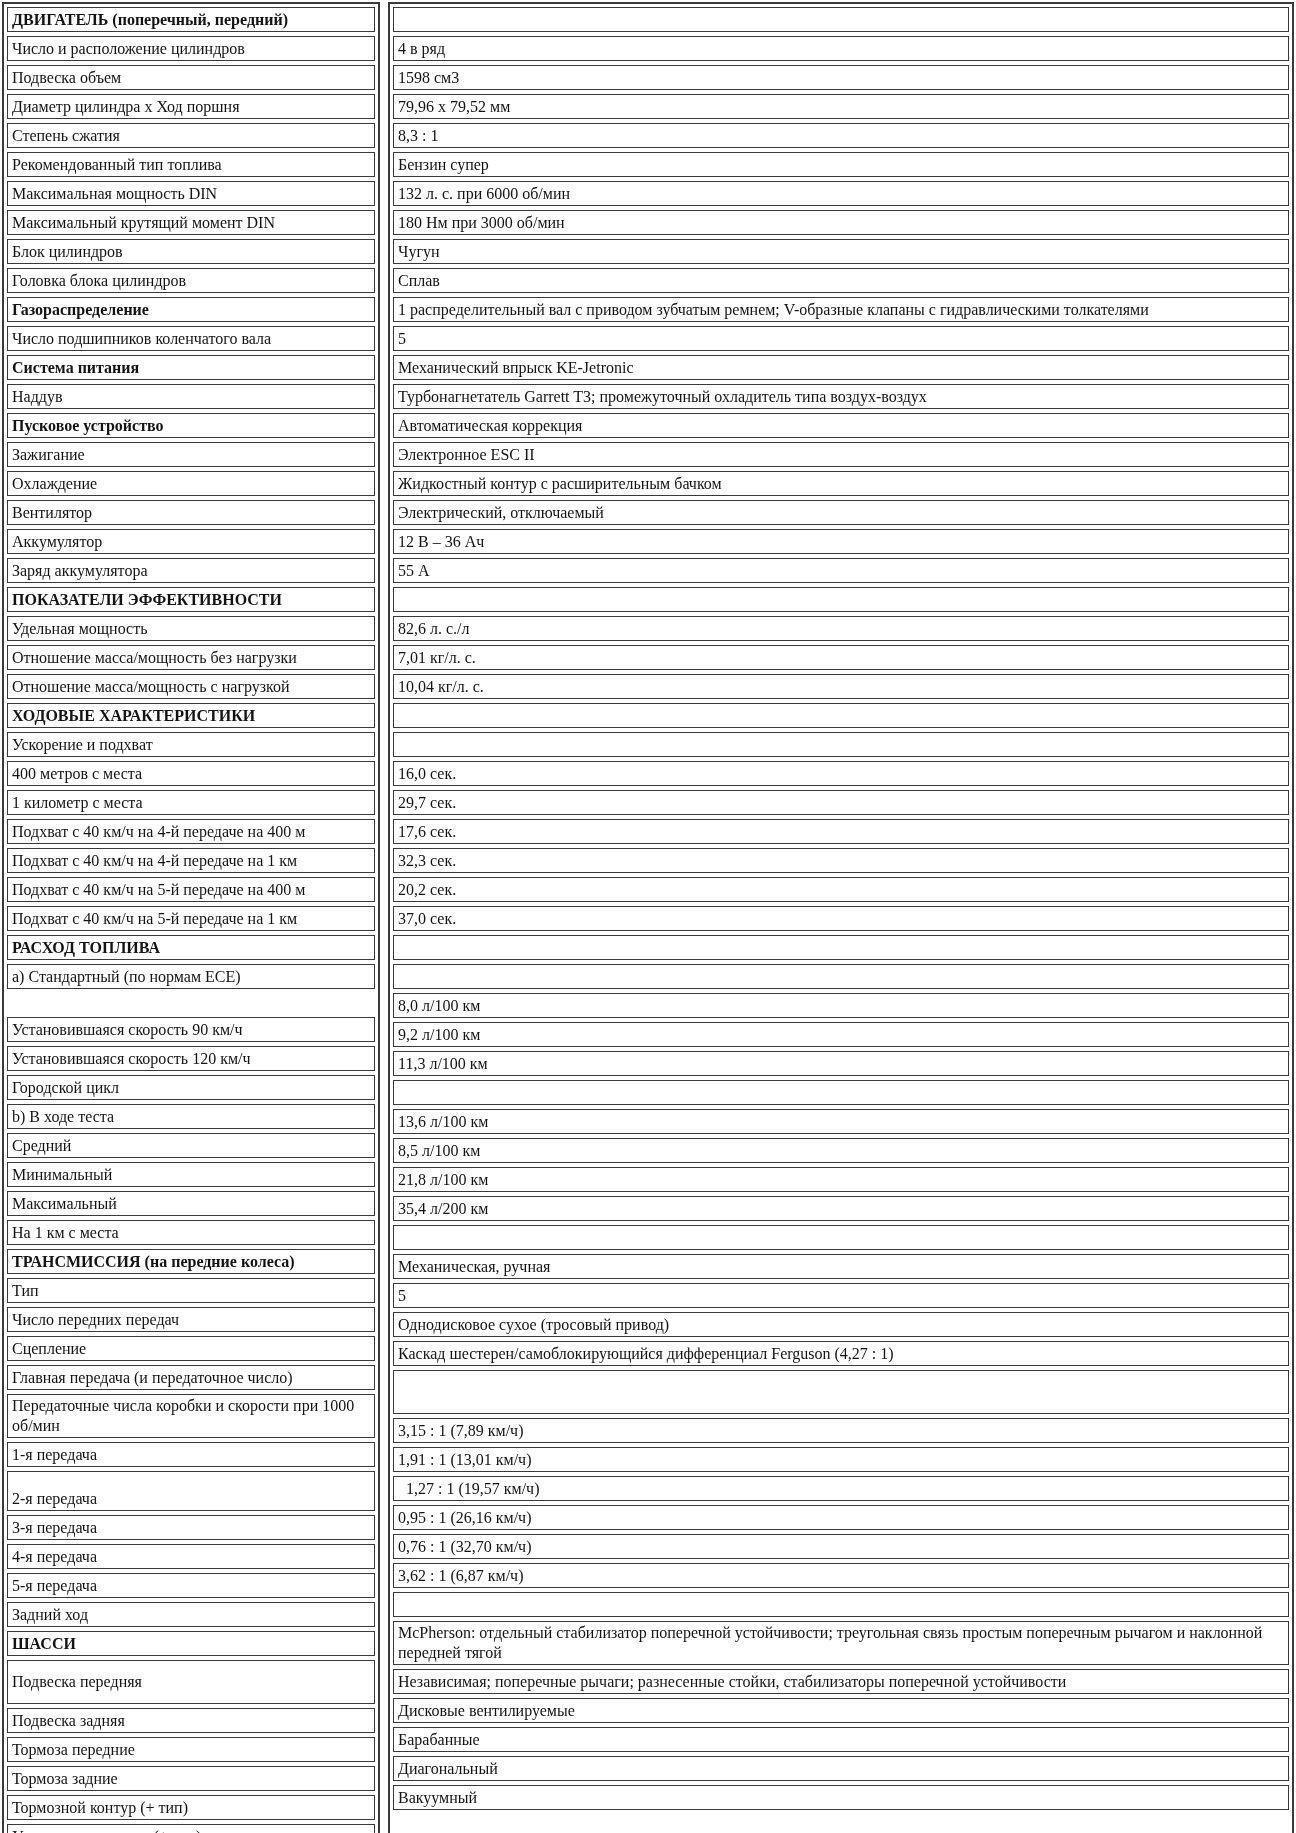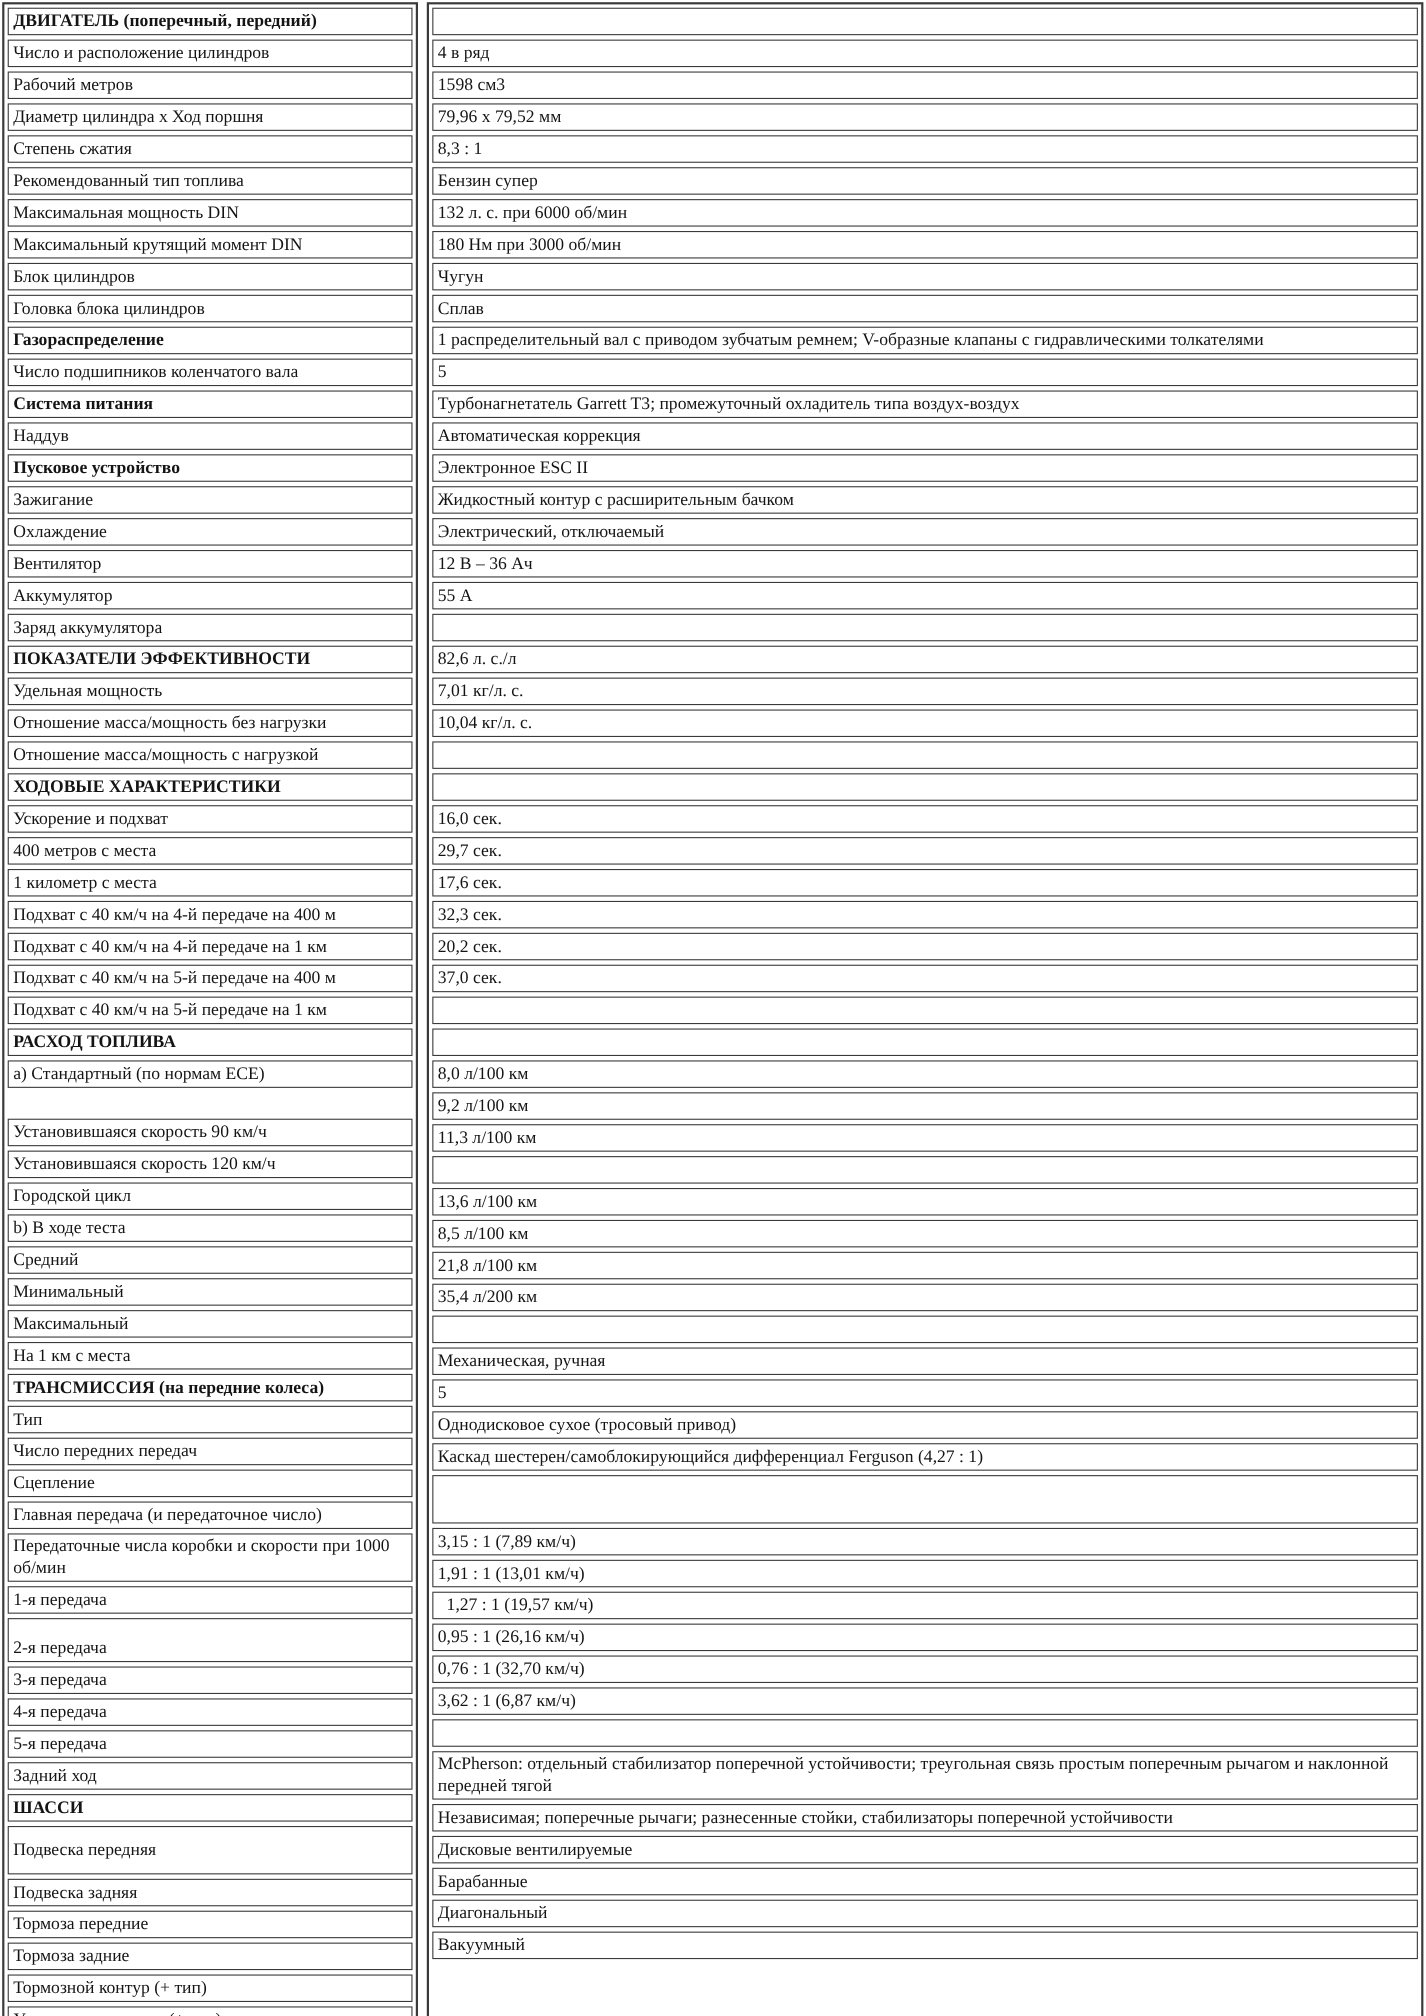--- a/index.html
+++ b/index.html
@@ -63,21 +63,21 @@
 <div class="page">
   <div class="spec-table">
     <div class="col col-left" id="col-labels">
         <div class="cell bold" style="height: 25px;">
           <span>ДВИГАТЕЛЬ (поперечный, передний)</span>
         </div>
         <div class="cell" style="height: 25px;">
           <span>Число и расположение цилиндров</span>
         </div>
         <div class="cell" style="height: 25px;">
-          <span>Рабочий метров</span>
+          <span>Подвеска объем</span>
         </div>
         <div class="cell" style="height: 25px;">
           <span>Диаметр цилиндра х Ход поршня</span>
         </div>
         <div class="cell" style="height: 25px;">
           <span>Степень сжатия</span>
         </div>
         <div class="cell" style="height: 25px;">
           <span>Рекомендованный тип топлива</span>
         </div>
@@ -276,20 +276,23 @@
           <span>Чугун</span>
         </div>
         <div class="cell" style="height: 25px;">
           <span>Сплав</span>
         </div>
         <div class="cell" style="height: 25px;">
           <span>1 распределительный вал с приводом зубчатым ремнем; V-образные клапаны с гидравлическими толкателями</span>
         </div>
         <div class="cell" style="height: 25px;">
           <span>5</span>
+        </div>
+        <div class="cell" style="height: 25px;">
+          <span>Механический впрыск KE-Jetronic</span>
         </div>
         <div class="cell" style="height: 25px;">
           <span>Турбонагнетатель Garrett T3; промежуточный охладитель типа воздух-воздух</span>
         </div>
         <div class="cell" style="height: 25px;">
           <span>Автоматическая коррекция</span>
         </div>
         <div class="cell" style="height: 25px;">
           <span>Электронное ESC II</span>
         </div>

